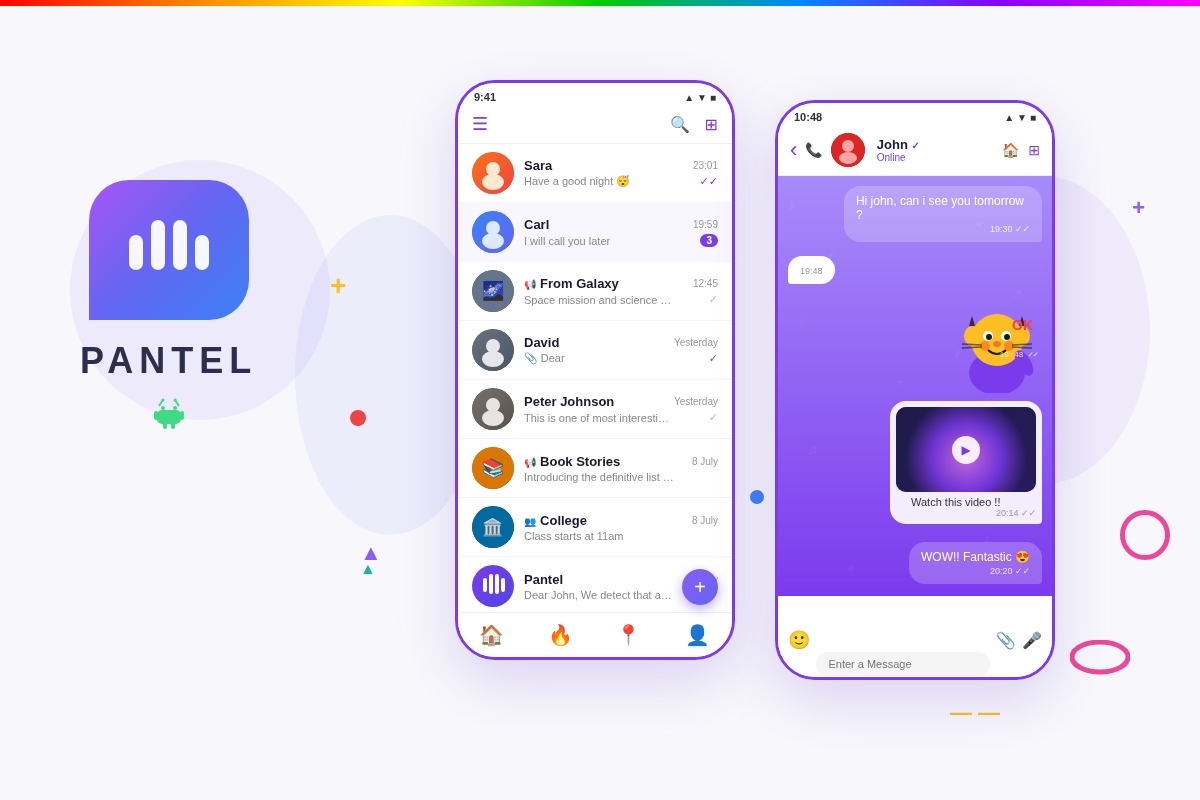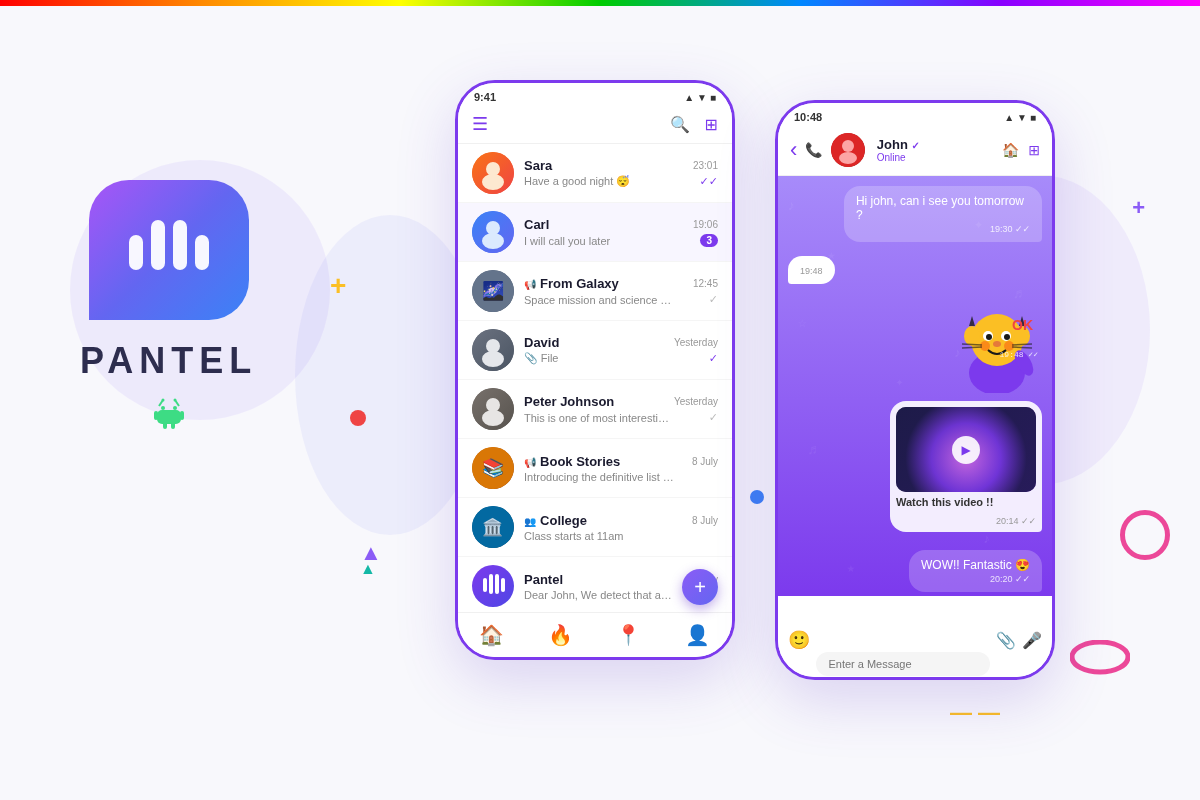--- a/index.html
+++ b/index.html
@@ -615,21 +615,21 @@
                   <stop offset="100%" stop-color="#6366f1"></stop>
                 </linearGradient>
               </defs>
               <circle cx="21" cy="17" r="7" fill="#dbeafe"></circle>
               <ellipse cx="21" cy="30" rx="11" ry="8" fill="#dbeafe"></ellipse>
             </svg>
         </div>
         <div class="chat-content">
           <div class="chat-name-row">
             <span class="chat-name">Carl</span>
-            <span class="chat-time">19:06</span>
+            <span class="chat-time">19:59</span>
           </div>
           <div class="chat-preview-row">
             <span class="chat-preview">I will call you later</span>
             <span class="chat-badge">3</span>
           </div>
         </div>
       </div>
 
       <div class="chat-item">
         <div class="avatar av-galaxy">
@@ -663,21 +663,21 @@
               <circle cx="21" cy="17" r="7" fill="#e5e7eb"></circle>
               <ellipse cx="21" cy="30" rx="11" ry="8" fill="#e5e7eb"></ellipse>
             </svg>
         </div>
         <div class="chat-content">
           <div class="chat-name-row">
             <span class="chat-name">David</span>
             <span class="chat-time">Yesterday</span>
           </div>
           <div class="chat-preview-row">
-            <span class="chat-preview">📎 File</span>
+            <span class="chat-preview">📎 Dear</span>
             <span class="check-icon">✓</span>
           </div>
         </div>
       </div>
 
       <div class="chat-item">
         <div class="avatar av-peter">
           <svg width="42" height="42" viewBox="0 0 42 42">
               <circle cx="21" cy="21" r="21" fill="url(#pet)"></circle>
               <defs>
@@ -876,22 +876,22 @@
             <span style="font-size:8px;color:rgba(255,255,255,0.8);">19:48 ✓✓</span>
           </div>
         </div>
 
         <div class="msg-row sent" style="margin-top:4px;">
           <div class="message-bubble" style="background:rgba(255,255,255,0.9);border-bottom-right-radius:4px;margin-left:auto;padding:6px;">
             <div class="video-thumb">
               <div class="video-fireworks"></div>
               <div class="play-btn">▶</div>
             </div>
-            <div style="font-size:11px;color:#333;margin-top:4px;font-weight:700;">Watch this video !!</div>
-            <div style="font-size:9px;color:#999;text-align:right;margin-top:8px;">20:14 ✓✓</div>
+            <div style="font-size:11px;color:#333;margin-top:4px;font-weight:400;margin-left:15px;">Watch this video !!</div>
+            <div style="font-size:9px;color:#999;text-align:right;">20:14 ✓✓</div>
           </div>
         </div>
 
         <div class="msg-row sent" style="margin-top:4px;">
           <div class="message-bubble" style="background:rgba(255,255,255,0.22);border-bottom-right-radius:4px;margin-left:auto;">
             <div class="msg-text" style="color:white;">WOW!! Fantastic 😍</div>
             <div class="msg-time">20:20 ✓✓</div>
           </div>
         </div>
 

